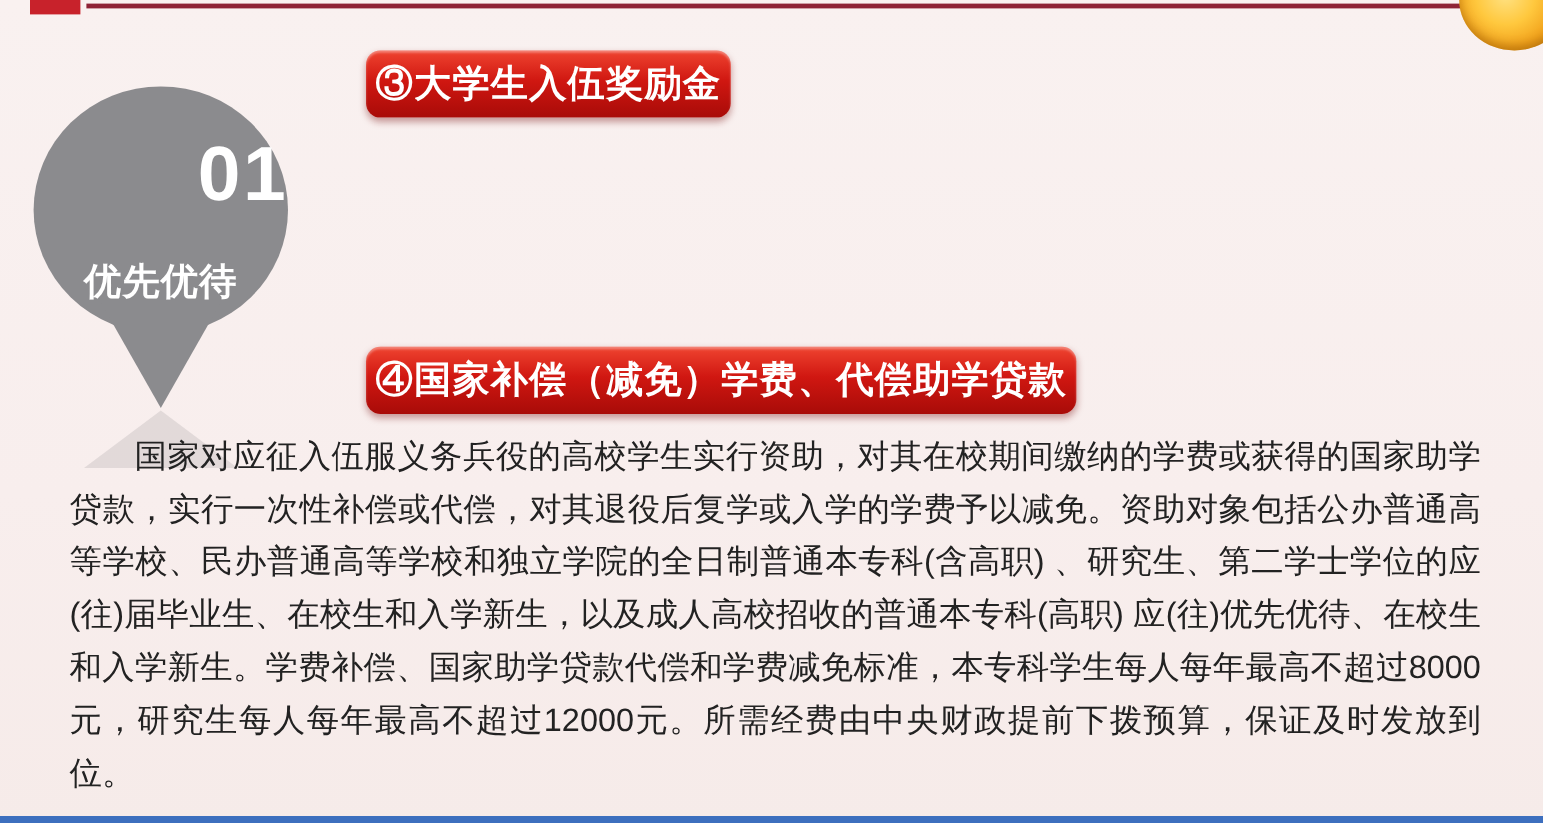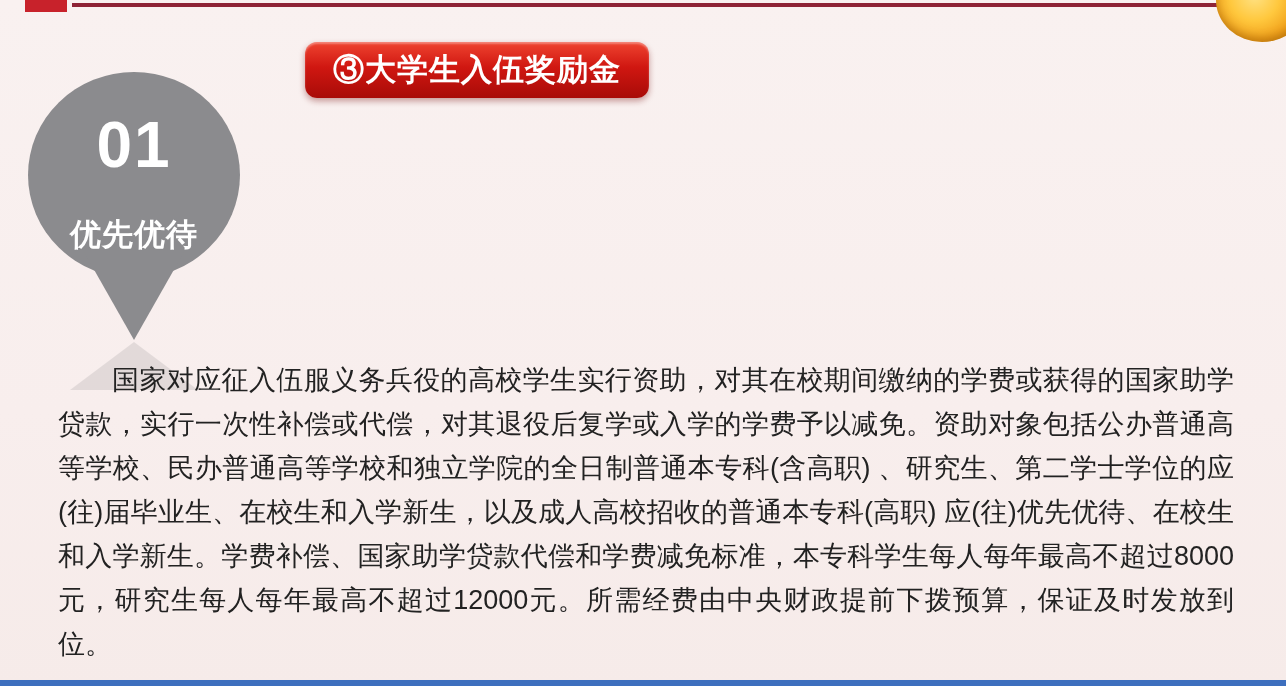--- a/index.html
+++ b/index.html
@@ -28,30 +28,30 @@
     position:absolute;left:56px;top:180px;width:0;height:0;
     border-left:50px solid transparent;border-right:50px solid transparent;
     border-top:88px solid #8b8b8e;
   }
   .pin-reflection{
     position:absolute;left:42px;top:270px;width:0;height:0;
     border-left:64px solid transparent;border-right:64px solid transparent;
     border-bottom:48px solid #cfc9c8;opacity:.55;
   }
   .pin-number{
-    position:absolute;left:0;top:36px;width:212px;text-align:center;
+    position:absolute;left:0;top:36px;width:212px;text-align:right;
     color:#fff;font-size:64px;font-weight:bold;letter-spacing:2px;
   }
   .pin-label{
     position:absolute;left:0;top:120px;width:212px;text-align:center;
     color:#fff;font-size:31px;font-weight:bold;letter-spacing:1px;margin-top:22px;
   }
   
   .badge{
-    position:absolute;height:56px;line-height:56px;padding:0 28px;border-radius:12px;
+    position:absolute;height:56px;line-height:56px;padding:0 8px;border-radius:12px;
     background:linear-gradient(180deg,#ef4430 0%,#d01711 45%,#a80b08 100%);
     color:#fff;font-size:31px;font-weight:bold;letter-spacing:1px;
     box-shadow:0 3px 6px rgba(120,15,15,.4), inset 0 2px 2px rgba(255,255,255,.35);
     white-space:nowrap;
   }
   .badge-1{left:305px;top:42px;}
   .badge-2{left:305px;top:289px;}
   
   .para{position:absolute;color:#222;text-indent:2em;margin:0;text-align:justify;}
   .para-1{left:318px;top:110px;width:880px;font-size:30px;line-height:52px;}
@@ -72,18 +72,19 @@
     <div class="pin-circle"></div>
     <div class="pin-tip"></div>
     <div class="pin-reflection"></div>
     <div class="pin-number">01</div>
     <div class="pin-label">优先优待</div>
   </div>
 
   <div class="badge badge-1">③大学生入伍奖励金</div>
 
 
+  <div class="badge badge-2">④国家补偿（减免）学费、代偿助学贷款</div>
 
   <p class="para para-2">国家对应征入伍服义务兵役的高校学生实行资助，对其在校期间缴纳的学费或获得的国家助学贷款，实行一次性补偿或代偿，对其退役后复学或入学的学费予以减免。资助对象包括公办普通高等学校、民办普通高等学校和独立学院的全日制普通本专科(含高职) 、研究生、第二学士学位的应(往)届毕业生、在校生和入学新生，以及成人高校招收的普通本专科(高职) 应(往)优先优待、在校生和入学新生。学费补偿、国家助学贷款代偿和学费减免标准，本专科学生每人每年最高不超过8000元，研究生每人每年最高不超过12000元。所需经费由中央财政提前下拨预算，保证及时发放到位。</p>
 
   <div class="bottom-line"></div>
 
 </div>
 
 </body></html>

